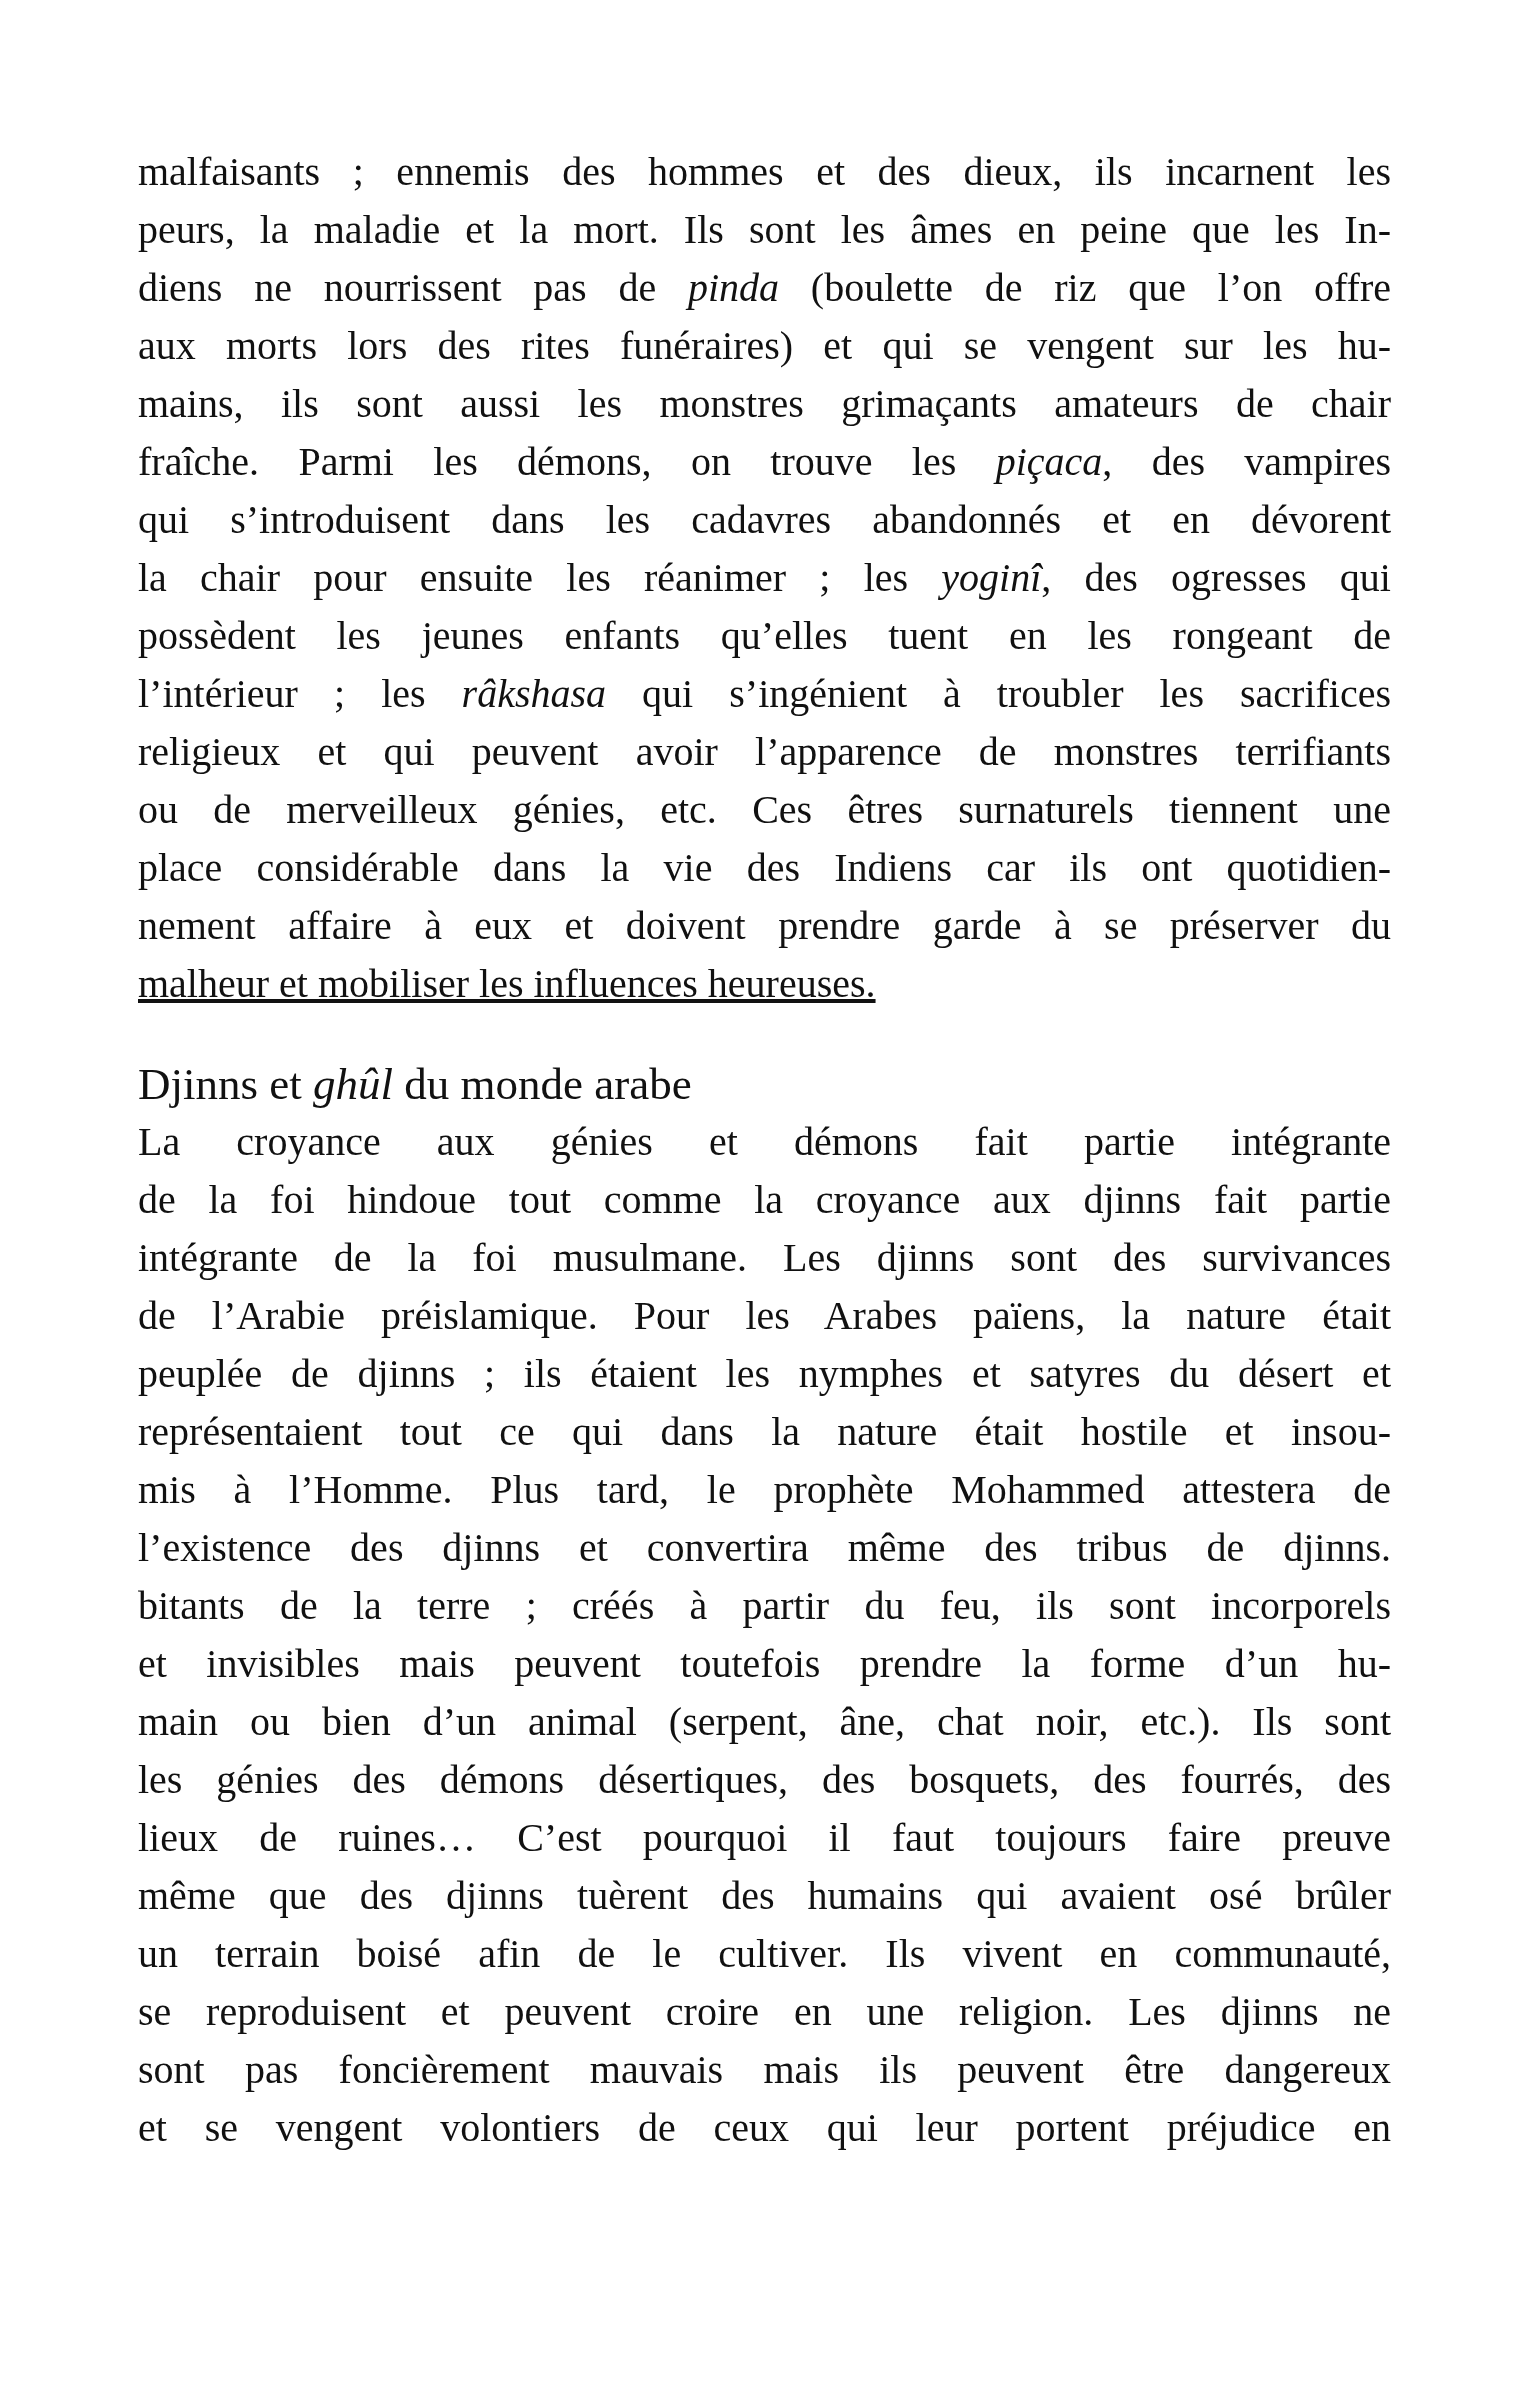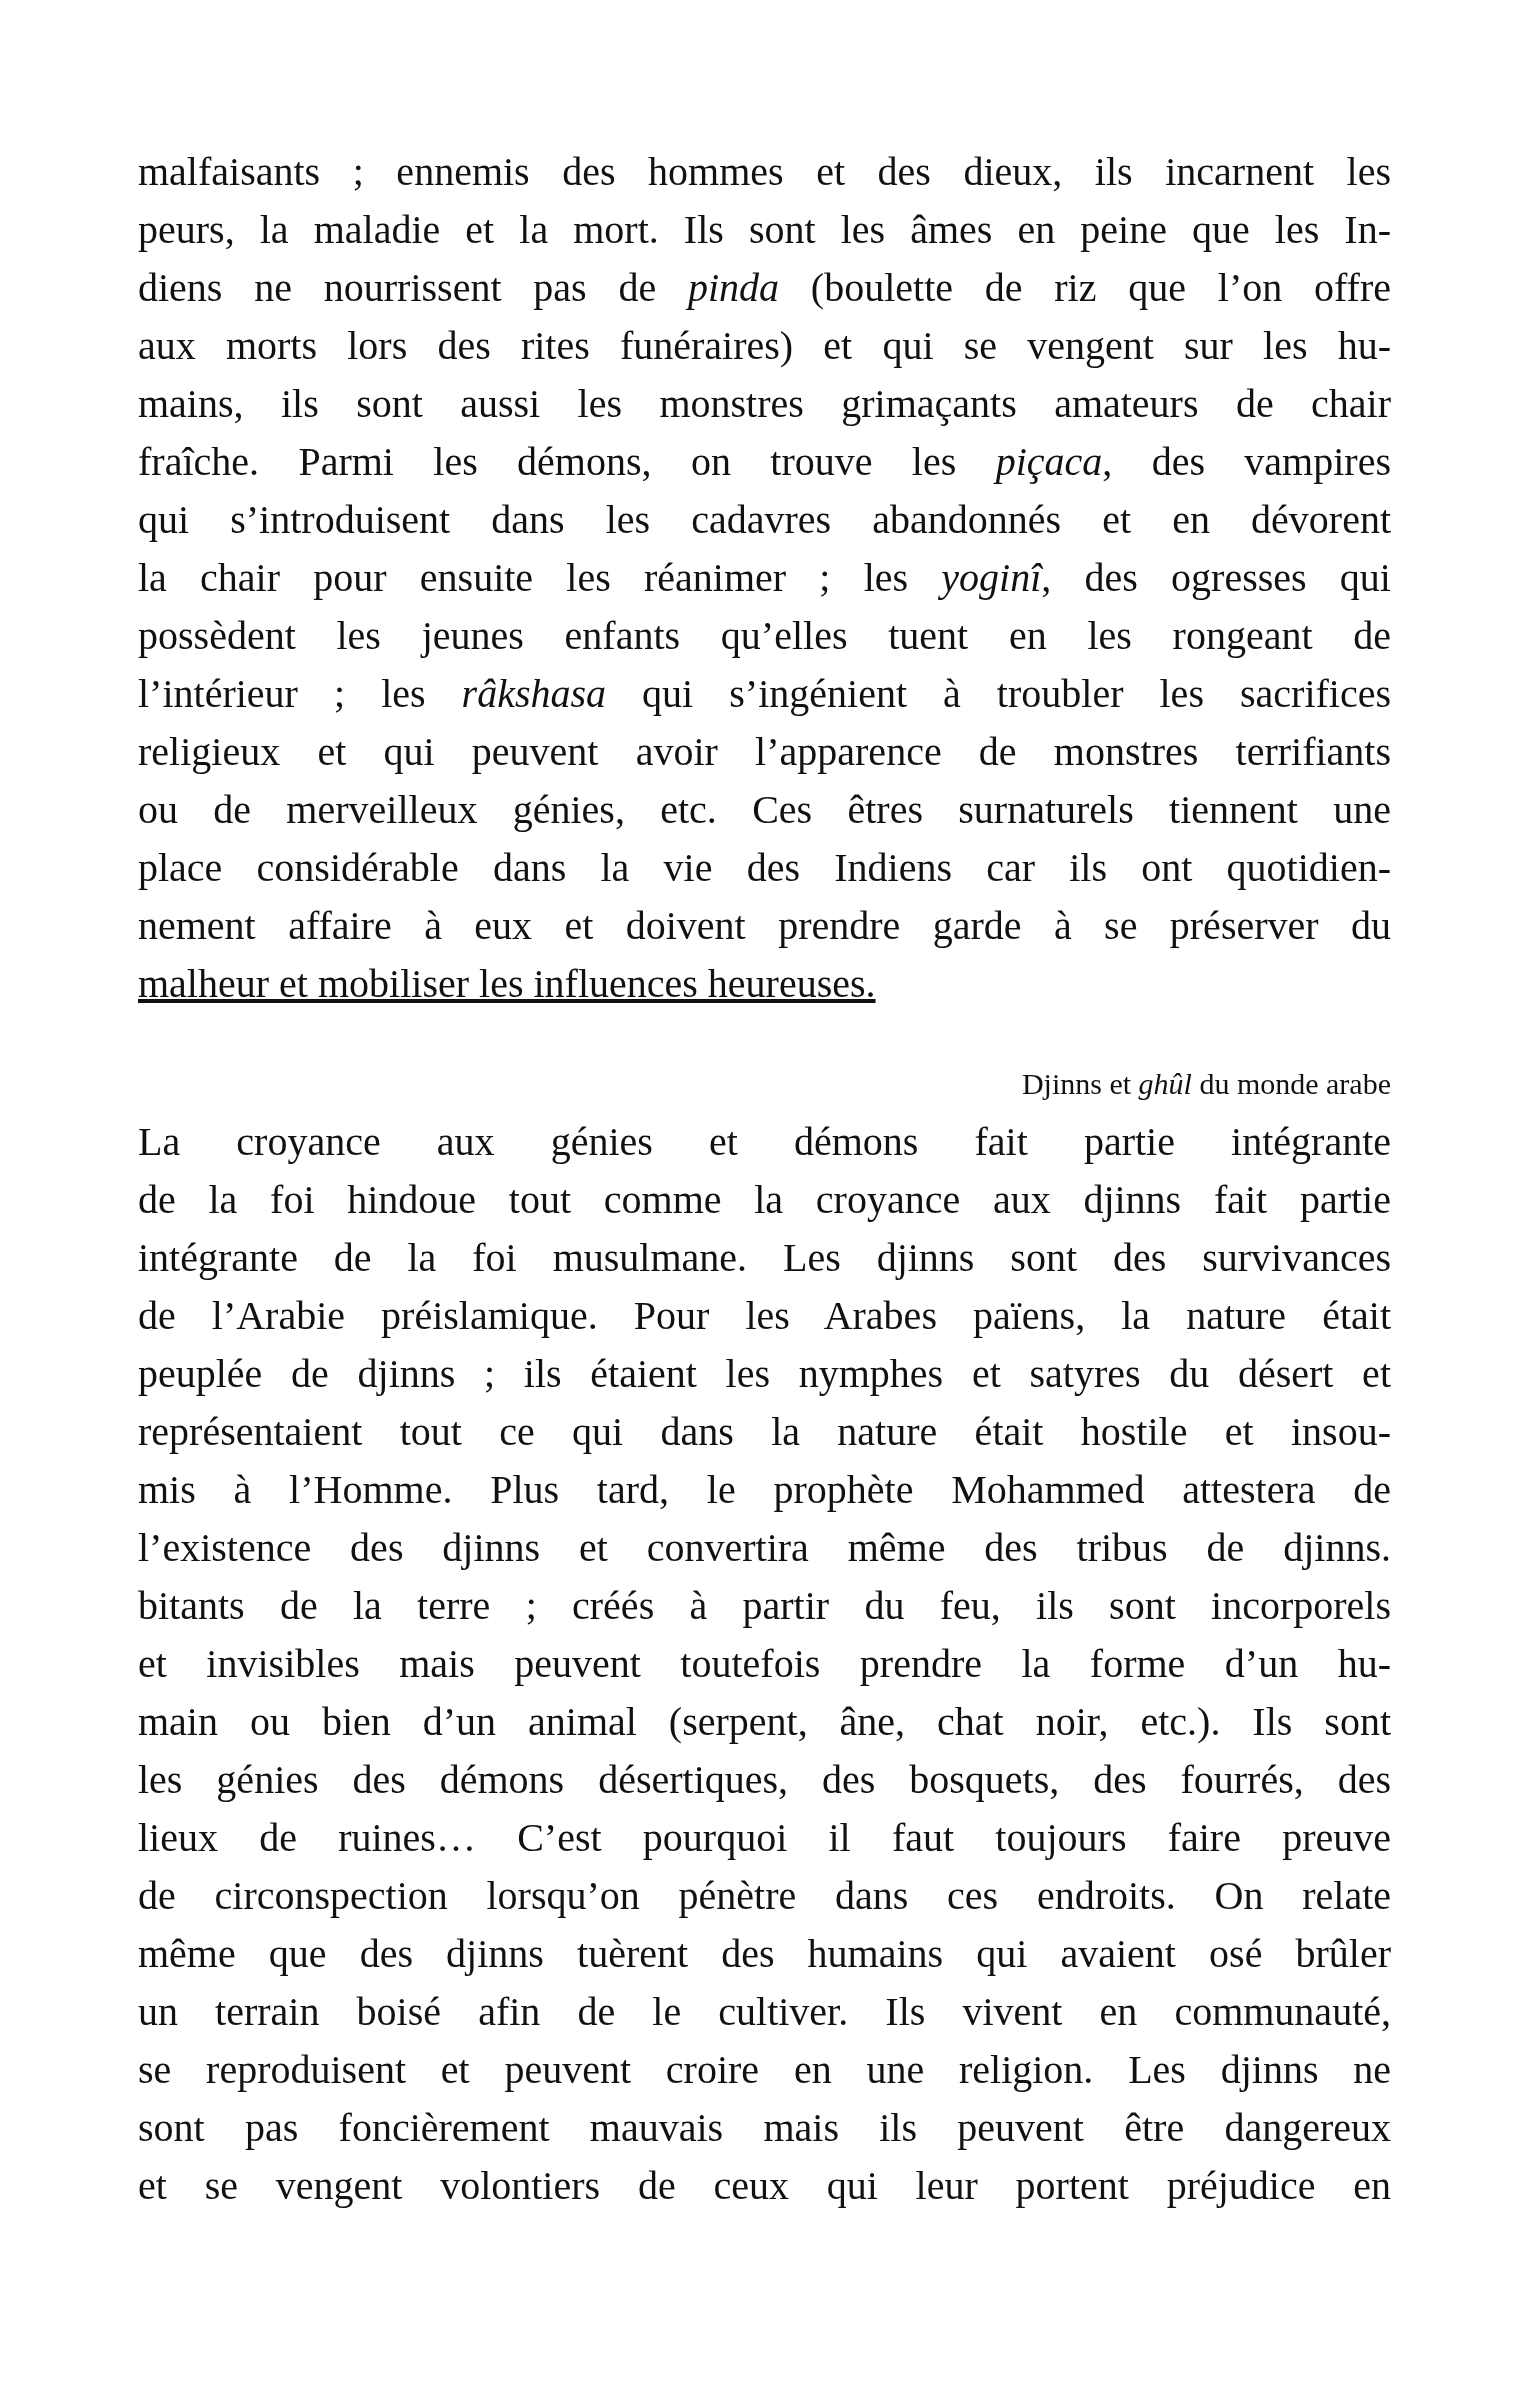--- a/index.html
+++ b/index.html
@@ -45,22 +45,22 @@
     }
     #para-1 { top: 143px; }
     #para-2 { top: 1113px; }
     .heading {
       position: absolute;
       left: 0;
       width: 1253px;
       top: 1055px;
       height: 58px;
       line-height: 58px;
-      font-size: 30px;
-      text-align: right;
+      font-size: 45px;
+      text-align: left;
       white-space: nowrap;
     }
   </style>
 </head>
 <body>
 
 <div class="page">
   <div class="para" id="para-1">
       <div class="line"><span>malfaisants ; ennemis des hommes et des dieux, ils incarnent les</span></div>
       <div class="line"><span>peurs, la maladie et la mort. Ils sont les âmes en peine que les In-</span></div>
@@ -86,21 +86,20 @@
       <div class="line"><span>de l’Arabie préislamique. Pour les Arabes païens, la nature était</span></div>
       <div class="line"><span>peuplée de djinns ; ils étaient les nymphes et satyres du désert et</span></div>
       <div class="line"><span>représentaient tout ce qui dans la nature était hostile et insou-</span></div>
       <div class="line"><span>mis à l’Homme. Plus tard, le prophète Mohammed attestera de</span></div>
       <div class="line"><span>l’existence des djinns et convertira même des tribus de djinns.</span></div>
       <div class="line"><span>bitants de la terre ; créés à partir du feu, ils sont incorporels</span></div>
       <div class="line"><span>et invisibles mais peuvent toutefois prendre la forme d’un hu-</span></div>
       <div class="line"><span>main ou bien d’un animal (serpent, âne, chat noir, etc.). Ils sont</span></div>
       <div class="line"><span>les génies des démons désertiques, des bosquets, des fourrés, des</span></div>
       <div class="line"><span>lieux de ruines… C’est pourquoi il faut toujours faire preuve</span></div>
-      <div class="line"><span>de circonspection lorsqu’on pénètre dans ces endroits. On relate</span></div>
       <div class="line"><span>même que des djinns tuèrent des humains qui avaient osé brûler</span></div>
       <div class="line"><span>un terrain boisé afin de le cultiver. Ils vivent en communauté,</span></div>
       <div class="line"><span>se reproduisent et peuvent croire en une religion. Les djinns ne</span></div>
       <div class="line"><span>sont pas foncièrement mauvais mais ils peuvent être dangereux</span></div>
       <div class="line"><span>et se vengent volontiers de ceux qui leur portent préjudice en</span></div>
     </div>
 </div>
 
 
 </body></html>

